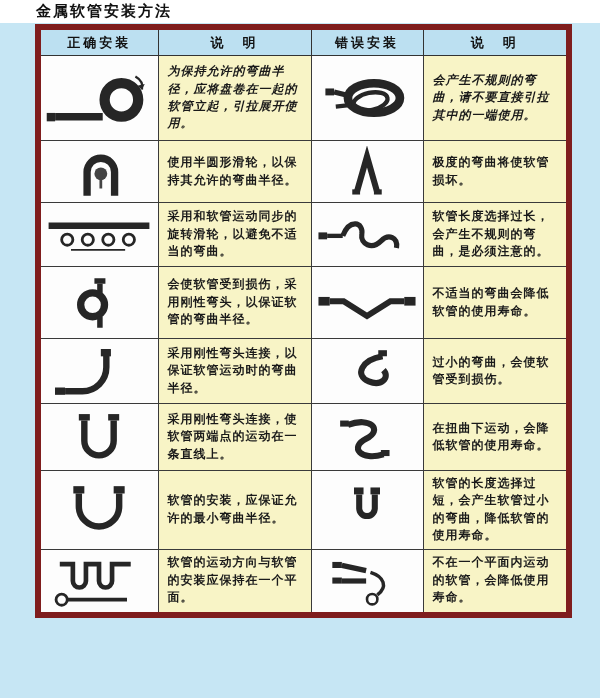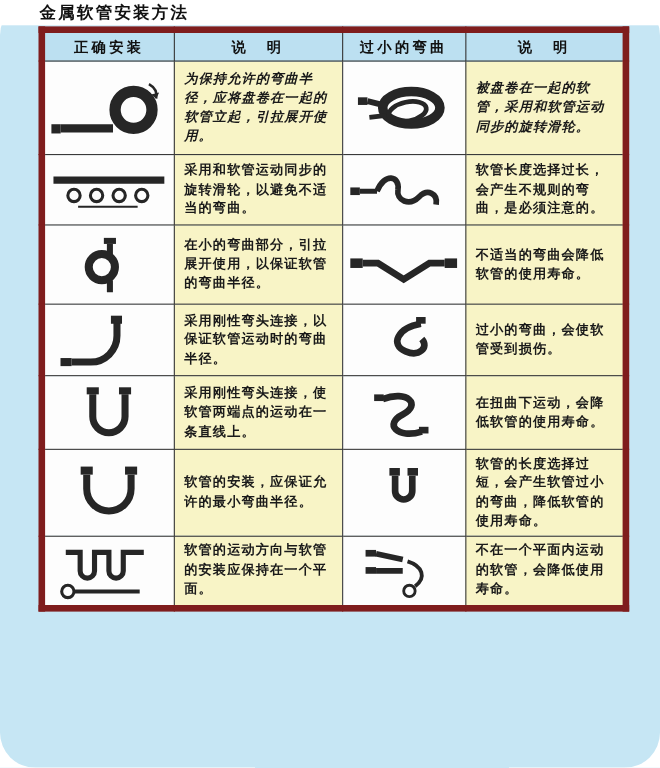--- a/index.html
+++ b/index.html
@@ -1,17 +1,17 @@
 <!DOCTYPE html>
 <html><head>
 <meta charset="utf-8">
 <style>
   html,body{margin:0;padding:0;}
   .page{position:relative;width:600px;height:698px;background:#ffffff;
-        font-family:"DejaVu Sans",sans-serif;overflow:hidden;border-radius:32px;}
+        font-family:"DejaVu Sans",sans-serif;overflow:hidden;}
   .blue-bg{position:absolute;left:0;top:23px;width:600px;height:675px;background:#c6e6f4;}
   .title{position:absolute;left:36px;top:2px;font-size:15px;font-weight:bold;
          color:#111;letter-spacing:2px;font-family:"DejaVu Serif",serif;}
   table.install{position:absolute;left:35px;top:24px;border-collapse:collapse;
         table-layout:fixed;width:531px;border:6px solid #7f1d1d;}
   th{background:#bce0f1;border:1px solid #333;height:23px;font-size:13px;
      font-weight:bold;color:#111;letter-spacing:3px;text-align:center;}
   td{border:1px solid #3a3a3a;}
   td.img{background:#fdfdfd;text-align:center;vertical-align:middle;}
   td.desc{background:#f8f4c6;font-size:12px;font-weight:bold;color:#1a1a1a;
@@ -33,21 +33,21 @@
     <colgroup>
       <col style="width:120px">
         <col style="width:153px">
         <col style="width:112px">
         <col style="width:146px">
     </colgroup>
     <tbody>
         <tr>
       <th>正确安装</th>
       <th>说　明</th>
-      <th>过小的弯曲</th>
+      <th>错误安装</th>
       <th>说　明</th>
     </tr>
 
     <tr class="r1">
       <td class="img">
         <svg class="art" width="112" height="72" viewBox="0 0 120 72">
           <rect x="4" y="52" width="9" height="9" fill="#262626"></rect>
           <path d="M13 56 H64" stroke="#262626" stroke-width="8" fill="none"></path>
           <circle cx="84" cy="38" r="18" stroke="#262626" stroke-width="11" fill="none"></circle>
           <path d="M99 13 q9 5 7 14" stroke="#262626" stroke-width="2.5" fill="none"></path>
@@ -57,23 +57,41 @@
       <td class="desc">为保持允许的弯曲半径，应将盘卷在一起的软管立起，引拉展开使用。</td>
       <td class="img">
         <svg class="art" width="104" height="66" viewBox="0 0 120 72">
           <ellipse cx="68" cy="36" rx="30" ry="17" stroke="#262626" stroke-width="10" fill="none"></ellipse>
           <ellipse cx="64" cy="40" rx="20" ry="10" stroke="#262626" stroke-width="5" fill="none" transform="rotate(-12 64 40)"></ellipse>
           <rect x="12" y="25" width="10" height="8" fill="#262626"></rect>
           <path d="M22 29 l20 5" stroke="#262626" stroke-width="6" fill="none"></path>
           <path d="M24 46 l18 -2" stroke="#262626" stroke-width="5" fill="none"></path>
         </svg>
       </td>
-      <td class="desc">被盘卷在一起的软管，采用和软管运动同步的旋转滑轮。</td>
-    </tr>
-
+      <td class="desc">会产生不规则的弯曲，请不要直接引拉其中的一端使用。</td>
+    </tr>
+
+    <tr class="r2">
+      <td class="img">
+        <svg class="art" width="110" height="52" viewBox="0 0 120 52">
+          <path d="M47 52 V26 a15 15 0 0 1 30 0 V52" stroke="#262626" stroke-width="8" fill="none"></path>
+          <circle cx="62" cy="28" r="7" fill="#444"></circle>
+          <path d="M62 28 v16" stroke="#444" stroke-width="3" fill="none"></path>
+        </svg>
+      </td>
+      <td class="desc">使用半圆形滑轮，以保持其允许的弯曲半径。</td>
+      <td class="img">
+        <svg class="art" width="104" height="52" viewBox="0 0 120 52">
+          <path d="M48 50 L60 8 L72 50" stroke="#262626" stroke-width="7" fill="none" stroke-linejoin="miter"></path>
+          <rect x="43" y="46" width="9" height="6" fill="#262626"></rect>
+          <rect x="68" y="46" width="9" height="6" fill="#262626"></rect>
+        </svg>
+      </td>
+      <td class="desc">极度的弯曲将使软管损坏。</td>
+    </tr>
 
     <tr class="r3">
       <td class="img">
         <svg class="art" width="112" height="52" viewBox="0 0 120 52">
           <path d="M6 16 H114" stroke="#262626" stroke-width="7" fill="none"></path>
           <circle cx="26" cy="31" r="6" stroke="#262626" stroke-width="3" fill="none"></circle>
           <circle cx="48" cy="31" r="6" stroke="#262626" stroke-width="3" fill="none"></circle>
           <circle cx="70" cy="31" r="6" stroke="#262626" stroke-width="3" fill="none"></circle>
           <circle cx="92" cy="31" r="6" stroke="#262626" stroke-width="3" fill="none"></circle>
           <path d="M30 42 h58" stroke="#262626" stroke-width="2" fill="none"></path>
@@ -92,21 +110,21 @@
 
     <tr class="r4">
       <td class="img">
         <svg class="art" width="110" height="58" viewBox="0 0 120 58">
           <rect x="55" y="2" width="12" height="6" fill="#262626"></rect>
           <path d="M61 8 v10" stroke="#262626" stroke-width="6" fill="none"></path>
           <circle cx="53" cy="31" r="13" stroke="#262626" stroke-width="8" fill="none"></circle>
           <path d="M61 44 v12" stroke="#262626" stroke-width="6" fill="none"></path>
         </svg>
       </td>
-      <td class="desc">在小的弯曲部分，引拉展开使用，以保证软管的弯曲半径。</td>
+      <td class="desc">会使软管受到损伤，采用刚性弯头，以保证软管的弯曲半径。</td>
       <td class="img">
         <svg class="art" width="104" height="58" viewBox="0 0 120 58">
           <rect x="4" y="22" width="13" height="10" fill="#262626"></rect>
           <path d="M17 27 h16 l27 17 l27 -17 h16" stroke="#262626" stroke-width="7" fill="none" stroke-linejoin="miter"></path>
           <rect x="103" y="22" width="13" height="10" fill="#262626"></rect>
         </svg>
       </td>
       <td class="desc">不适当的弯曲会降低软管的使用寿命。</td>
     </tr>
 

